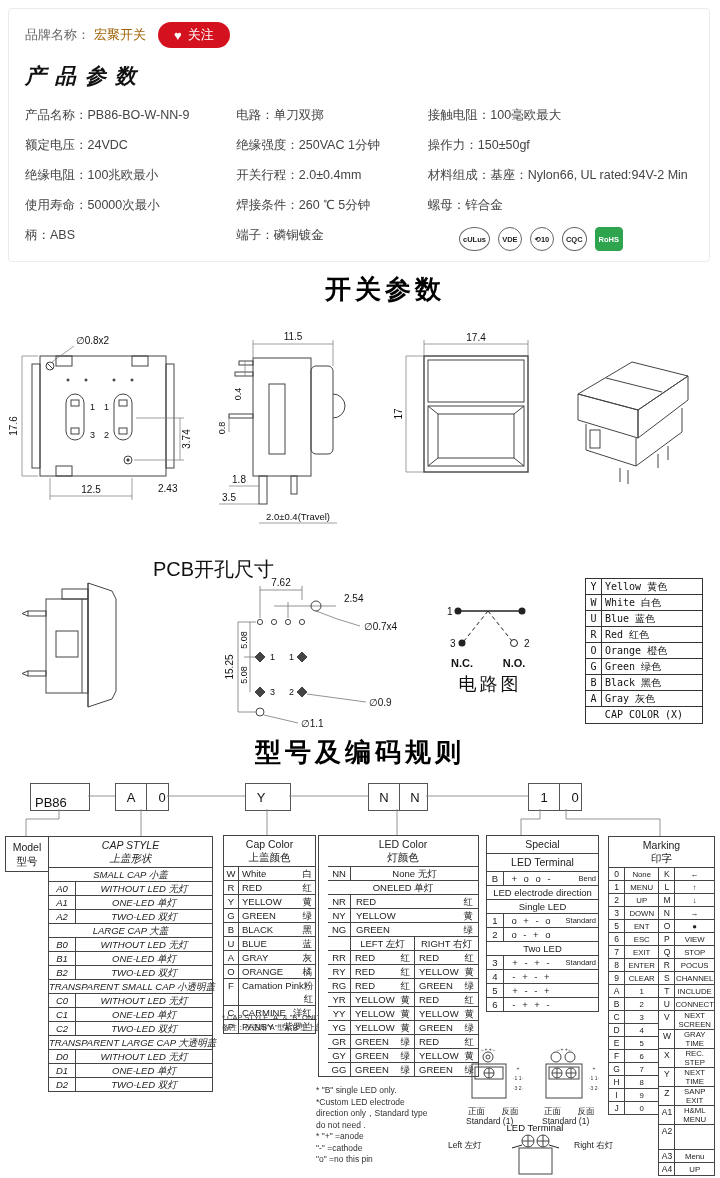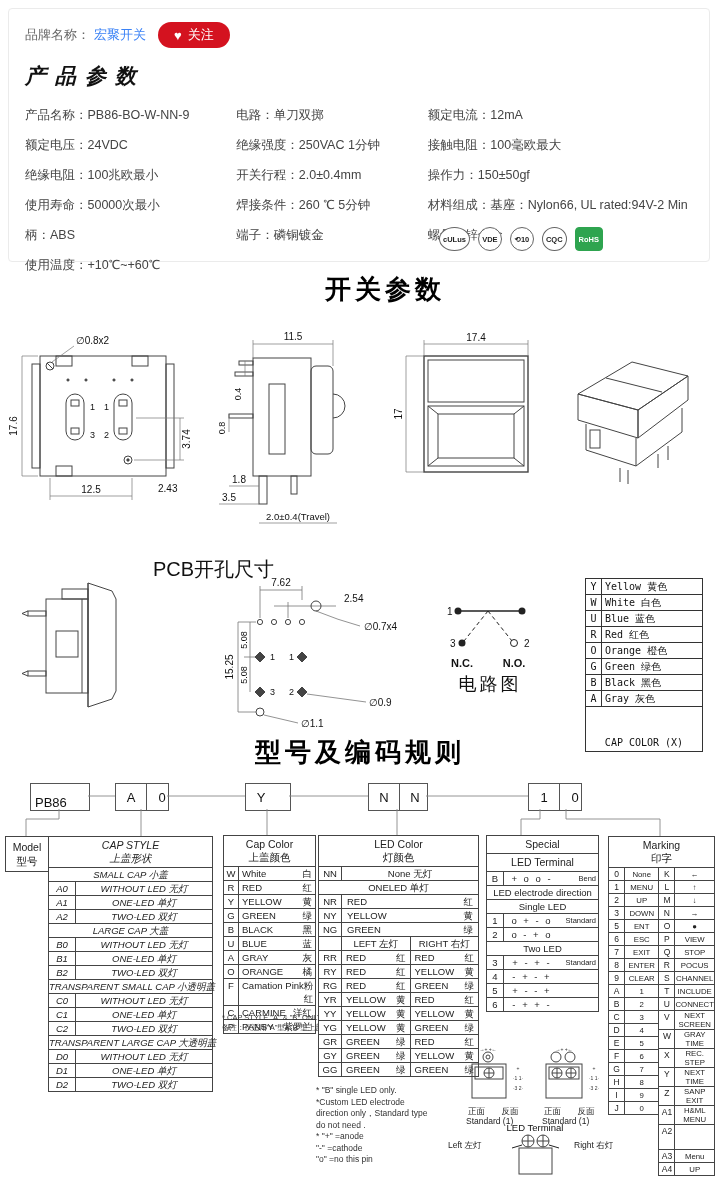--- a/index.html
+++ b/index.html
@@ -2,65 +2,65 @@
 <html><head>
 <meta charset="utf-8">
 <style>
   html,body{margin:0;padding:0;background:#fff;}
   .page{position:relative;width:720px;height:1178px;background:#fff;overflow:hidden;
         font-family:"Liberation Sans",sans-serif;color:#333;}
   
   .top-card{position:absolute;left:8px;top:8px;width:702px;height:254px;border:1px solid #ebebeb;
             border-radius:4px;box-sizing:border-box;padding:13px 16px;background:#fff;}
   .brand-row{display:flex;align-items:center;gap:12px;font-size:13px;color:#666;}
-  .brand-link{color:#3b82f6;text-decoration:none;}
+  .brand-link{color:#a16207;text-decoration:none;}
   .follow-btn{background:#d4121f;color:#fff;border:none;border-radius:14px;height:26px;
               padding:0 16px;font-size:13px;display:inline-flex;align-items:center;gap:6px;cursor:pointer;}
   .pp-title{margin-top:14px;font-family:"DejaVu Serif",serif;font-style:italic;font-weight:bold;
             font-size:21px;letter-spacing:9px;color:#111;}
   .spec-columns{display:flex;margin-top:10px;}
   .spec-col{display:flex;flex-direction:column;}
   .spec-col:nth-child(1){width:212px;}
   .spec-col:nth-child(2){width:192px;}
   .spec-col:nth-child(3){width:266px;}
   .spec-item{height:30px;line-height:30px;font-size:12.5px;color:#444;white-space:nowrap;}
-  .cert-row{position:absolute;left:430px;top:218px;display:flex;gap:8px;align-items:center;}
+  .cert-row{position:absolute;left:450px;top:218px;display:flex;gap:8px;align-items:center;}
   .cert{height:24px;min-width:24px;box-sizing:border-box;display:inline-flex;align-items:center;justify-content:center;
         border:1.4px solid #666;border-radius:50%;font-size:7.5px;font-weight:bold;color:#222;padding:0 3px;background:#fff;}
   .cert.leaf{border-radius:4px;background:#2ea44f;border-color:#2ea44f;color:#fff;}
   
   .sec-title{position:absolute;left:0;width:720px;text-align:center;font-size:26px;font-weight:bold;
              color:#000;letter-spacing:4px;}
   
   svg.drawing{position:absolute;overflow:visible;}
   svg text{font-family:"Liberation Sans",sans-serif;}
   .pcb-title{position:absolute;left:153px;top:556px;font-size:20px;color:#111;}
   .circuit-title{position:absolute;left:430px;top:672px;width:120px;text-align:center;font-size:18px;
                  color:#111;letter-spacing:3px;}
   
   .cct{position:absolute;left:585px;top:578px;width:118px;border:1px solid #333;
        font-family:"DejaVu Sans Mono",monospace;font-size:10px;color:#111;background:#fff;box-sizing:border-box;}
   .cct-row{display:flex;border-bottom:1px solid #333;height:15px;line-height:15px;}
   .cct-code{width:15px;border-right:1px solid #333;text-align:center;}
   .cct-name{flex:1;padding-left:3px;white-space:nowrap;}
-  .cct-footer{height:16px;line-height:16px;text-align:center;margin-top:28px;}
+  .cct-footer{height:16px;line-height:16px;text-align:center;}
   
   .code-box{position:absolute;top:783px;height:26px;border:1px solid #555;display:flex;background:#fff;font-size:13px;color:#111;}
   .code-cell{min-width:22px;display:flex;align-items:center;justify-content:center;padding:0 4px;}
   .code-cell + .code-cell{border-left:1px solid #555;}
   .cb0{left:30px;width:58px;align-items:flex-end;} .cb1{left:115px;width:52px;} .cb2{left:245px;width:44px;}
   .cb3{left:368px;width:58px;} .cb4{left:528px;width:52px;}
   .connectors{position:absolute;left:0;top:0;width:720px;height:1178px;pointer-events:none;}
   
   .tbl{position:absolute;border:1px solid #444;background:#fff;font-size:9.5px;color:#222;box-sizing:border-box;}
   .tbl-head{text-align:center;border-bottom:1px solid #444;padding:2px 0;font-size:10.5px;line-height:13px;}
   .model-box{left:5px;top:836px;width:44px;text-align:center;font-size:10.5px;padding:3px 0;line-height:14px;}
   .cap-style{left:48px;top:836px;width:165px;font-style:italic;}
   .cap-color{left:223px;top:835px;width:93px;}
-  .led-color{left:318px;top:835px;width:161px;}
+  .led-color{left:318px;top:835px;width:161px;padding-left:9px;}
   .special{left:486px;top:835px;width:113px;}
   .marking{left:608px;top:836px;width:107px;border:none;}
   .marking .tbl-head{border:1px solid #444;}
   .g-row{display:flex;border-top:1px solid #444;min-height:13px;line-height:13px;}
   .g-row:first-child{border-top:none;}
   .cell-code{border-right:1px solid #444;text-align:center;flex:0 0 auto;}
   .cell-full{flex:1;text-align:center;white-space:nowrap;}
   .cs-code{width:26px;} 
   .cc-code{width:14px;}
   .cc-name{flex:1;padding-left:3px;text-align:left;white-space:nowrap;}
@@ -106,31 +106,29 @@
       </button>
     </div>
     <div class="pp-title">产品参数</div>
     <div class="spec-columns">
         <div class="spec-col">
           <div class="spec-item">产品名称：PB86-BO-W-NN-9</div>
           <div class="spec-item">额定电压：24VDC</div>
           <div class="spec-item">绝缘电阻：100兆欧最小</div>
           <div class="spec-item">使用寿命：50000次最小</div>
           <div class="spec-item">柄：ABS</div>
-          <div class="spec-item">使用温度：+10℃~+60℃</div>
         </div>
         <div class="spec-col">
           <div class="spec-item">电路：单刀双掷</div>
           <div class="spec-item">绝缘强度：250VAC 1分钟</div>
           <div class="spec-item">开关行程：2.0±0.4mm</div>
           <div class="spec-item">焊接条件：260 ℃ 5分钟</div>
           <div class="spec-item">端子：磷铜镀金</div>
         </div>
         <div class="spec-col">
-          <div class="spec-item">额定电流：12mA</div>
           <div class="spec-item">接触电阻：100毫欧最大</div>
           <div class="spec-item">操作力：150±50gf</div>
           <div class="spec-item">材料组成：基座：Nylon66, UL  rated:94V-2 Min</div>
           <div class="spec-item">螺母：锌合金</div>
         </div>
       </div>
     <div class="cert-row">
         <span class="cert">cULus</span>
         <span class="cert">VDE</span>
         <span class="cert">⟲10</span>

